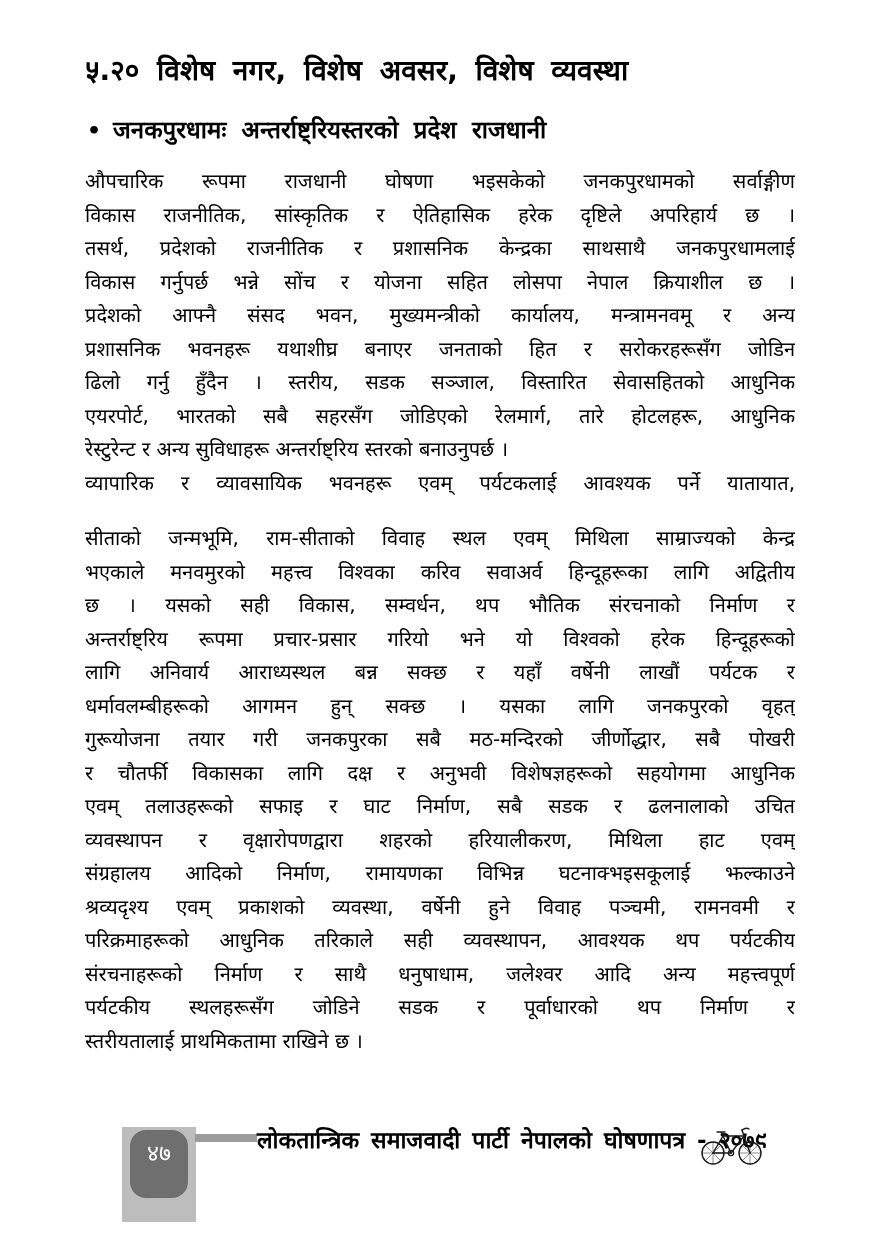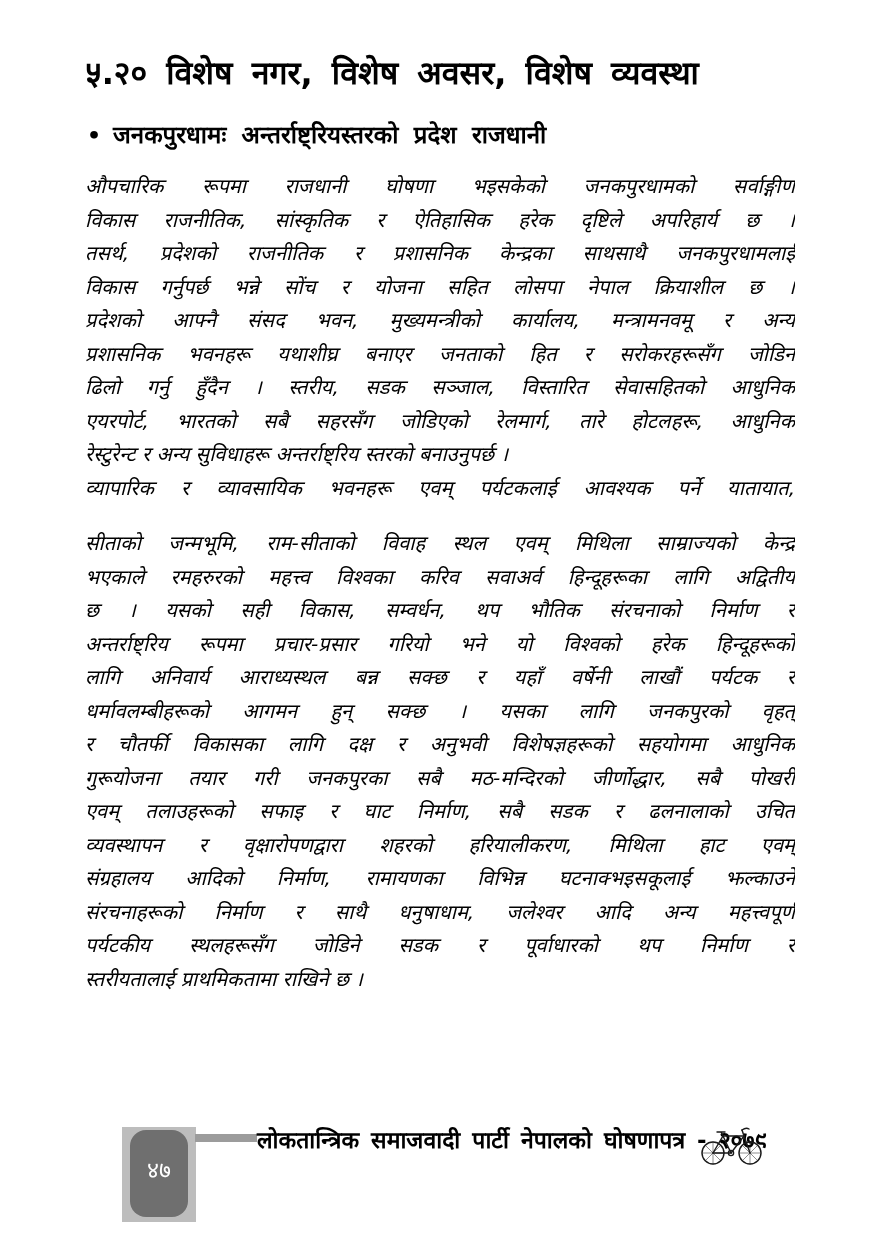--- a/index.html
+++ b/index.html
@@ -10,21 +10,21 @@
     margin: 0 auto;
     background: #ffffff;
     font-family: "DejaVu Sans", sans-serif;
     color: #000;
     overflow: hidden;
   }
   .content {
     padding: 50px 80px 0 85px;
   }
   .heading {
-    font-size: 32px;
+    font-size: 28px;
     font-weight: bold;
     margin: 0 0 24px 0;
     word-spacing: 8px;
     white-space: nowrap;
   }
   .bullet-heading {
     display: flex;
     align-items: baseline;
     gap: 12px;
     font-size: 24px;
@@ -35,42 +35,41 @@
   }
   .bullet-heading .bullet { font-size: 22px; }
   .para { margin: 0 0 22px 0; }
   .line {
     font-size: 20px;
     line-height: 33.5px;
     height: 33.5px;
     overflow: hidden;
     text-align: justify;
     text-align-last: justify;
-    font-style: italic;
   }
   .line.last { text-align-last: left; }
   
   .page-badge {
     position: absolute;
     left: 122px;
     top: 1127px;
     width: 74px;
     height: 95px;
     background: #bdbdbd;
   }
   .badge-inner {
     position: absolute;
     left: 8px;
     top: 3px;
     width: 58px;
-    height: 87px;
+    height: 68px;
     background: #6f6f6f;
     border-radius: 16px;
     box-sizing: border-box;
-    padding-top: 23px;
+    padding-top: 6px;
     text-align: center;
     color: #fff;
     font-size: 23px;
   }
   .connector-bar {
     position: absolute;
     left: 195px;
     top: 1134px;
     width: 62px;
     height: 8px;
@@ -109,30 +108,32 @@
           <div class="line">विकास गर्नुपर्छ भन्ने सोंच र योजना सहित लोसपा नेपाल क्रियाशील छ ।</div>
           <div class="line">प्रदेशको आफ्नै संसद भवन, मुख्यमन्त्रीको कार्यालय, मन्त्रामनवमू र अन्य</div>
           <div class="line">प्रशासनिक भवनहरू यथाशीघ्र बनाएर जनताको हित र सरोकरहरूसँग जोडिन</div>
           <div class="line">ढिलो गर्नु हुँदैन । स्तरीय, सडक सञ्जाल, विस्तारित सेवासहितको आधुनिक</div>
           <div class="line">एयरपोर्ट, भारतको सबै सहरसँग जोडिएको रेलमार्ग, तारे होटलहरू, आधुनिक</div>
           <div class="line last">रेस्टुरेन्ट र अन्य सुविधाहरू अन्तर्राष्ट्रिय स्तरको बनाउनुपर्छ ।</div>
           <div class="line">व्यापारिक र व्यावसायिक भवनहरू एवम् पर्यटकलाई आवश्यक पर्ने यातायात,</div>
         </div>
         <div class="para">
           <div class="line">सीताको जन्मभूमि, राम-सीताको विवाह स्थल एवम् मिथिला साम्राज्यको केन्द्र</div>
-          <div class="line">भएकाले रमहरुरको महत्त्व विश्वका करिव सवाअर्व हिन्दूहरूका लागि अद्वितीय</div>
+          <div class="line">भएकाले मनवमुरको महत्त्व विश्वका करिव सवाअर्व हिन्दूहरूका लागि अद्वितीय</div>
           <div class="line">छ । यसको सही विकास, सम्वर्धन, थप भौतिक संरचनाको निर्माण र</div>
           <div class="line">अन्तर्राष्ट्रिय रूपमा प्रचार-प्रसार गरियो भने यो विश्वको हरेक हिन्दूहरूको</div>
           <div class="line">लागि अनिवार्य आराध्यस्थल बन्न सक्छ र यहाँ वर्षेनी लाखौं पर्यटक र</div>
           <div class="line">धर्मावलम्बीहरूको आगमन हुन् सक्छ । यसका लागि जनकपुरको वृहत्</div>
+          <div class="line">गुरूयोजना तयार गरी जनकपुरका सबै मठ-मन्दिरको जीर्णोद्धार, सबै पोखरी</div>
           <div class="line">र चौतर्फी विकासका लागि दक्ष र अनुभवी विशेषज्ञहरूको सहयोगमा आधुनिक</div>
-          <div class="line">गुरूयोजना तयार गरी जनकपुरका सबै मठ-मन्दिरको जीर्णोद्धार, सबै पोखरी</div>
           <div class="line">एवम् तलाउहरूको सफाइ र घाट निर्माण, सबै सडक र ढलनालाको उचित</div>
           <div class="line">व्यवस्थापन र वृक्षारोपणद्वारा शहरको हरियालीकरण, मिथिला हाट एवम्</div>
           <div class="line">संग्रहालय आदिको निर्माण, रामायणका विभिन्न घटनाक्भइसकूलाई झल्काउने</div>
+          <div class="line">श्रव्यदृश्य एवम् प्रकाशको व्यवस्था, वर्षेनी हुने विवाह पञ्चमी, रामनवमी र</div>
+          <div class="line">परिक्रमाहरूको आधुनिक तरिकाले सही व्यवस्थापन, आवश्यक थप पर्यटकीय</div>
           <div class="line">संरचनाहरूको निर्माण र साथै धनुषाधाम, जलेश्वर आदि अन्य महत्त्वपूर्ण</div>
           <div class="line">पर्यटकीय स्थलहरूसँग जोडिने सडक र पूर्वाधारको थप निर्माण र</div>
           <div class="line last">स्तरीयतालाई प्राथमिकतामा राखिने छ ।</div>
         </div>
       </div>
   </div>
 
   <div class="page-badge">
     <div class="badge-inner">
       <span>४७</span>

